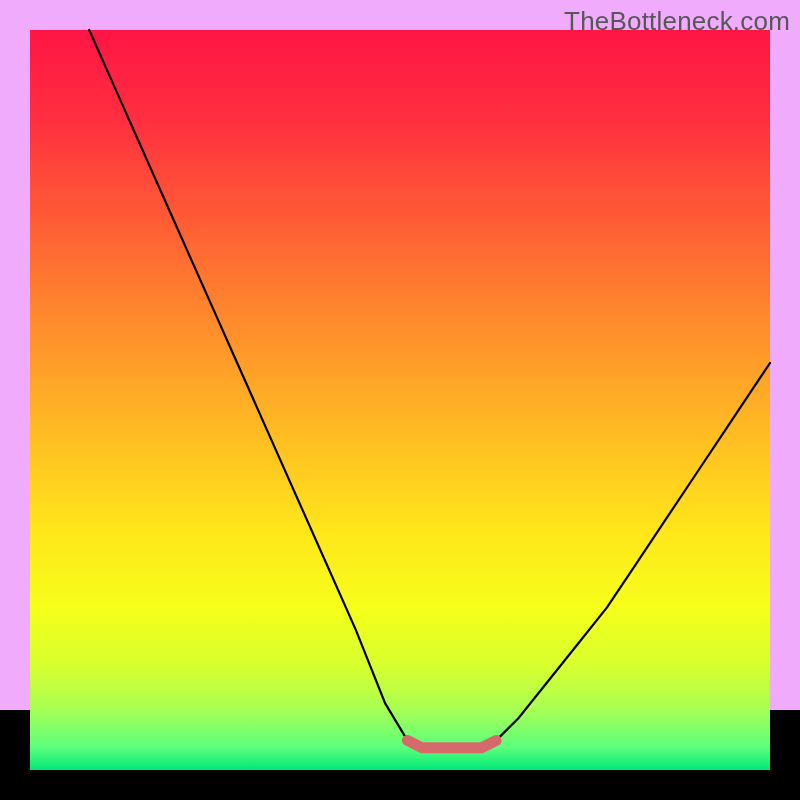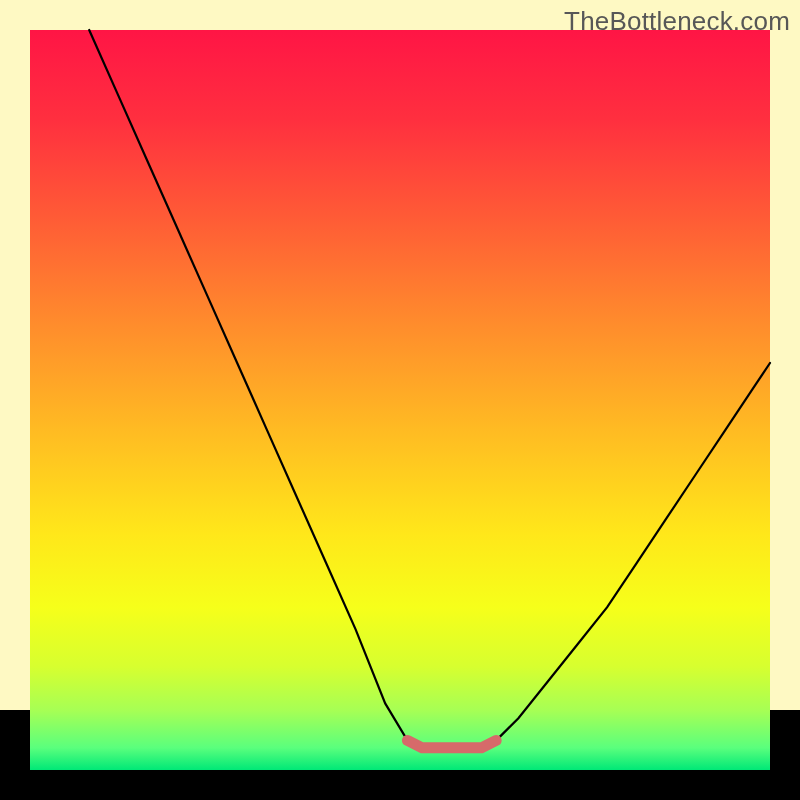--- a/index.html
+++ b/index.html
@@ -8,21 +8,21 @@
     width: 800px;
     height: 800px;
     overflow: hidden;
     background: #000;
     font-family: Arial, Helvetica, sans-serif;
   }
   .frame {
     position: relative;
     width: 800px;
     height: 710px;
-    background: #fef9c3;
+    background: #f0abfc;
   }
   .watermark {
     position: absolute;
     top: 6px;
     right: 10px;
     color: #575757;
     font-size: 26px;
     font-weight: 500;
     letter-spacing: 0.2px;
     z-index: 5;

